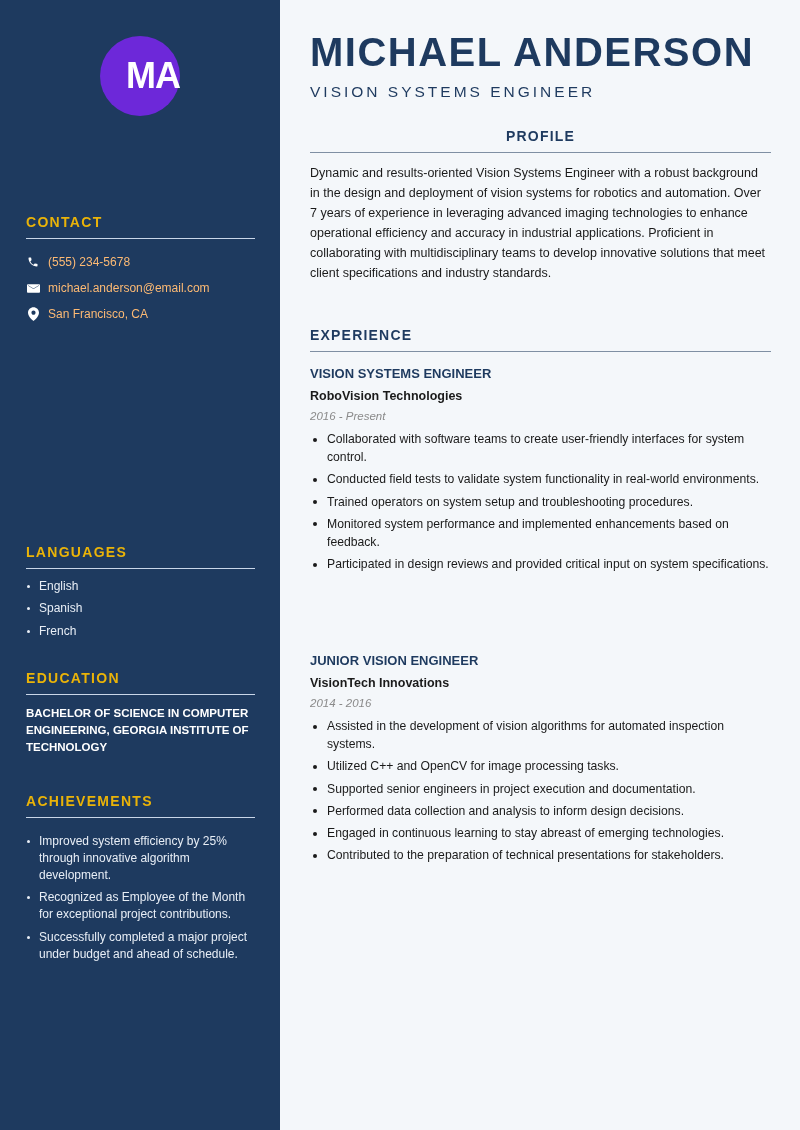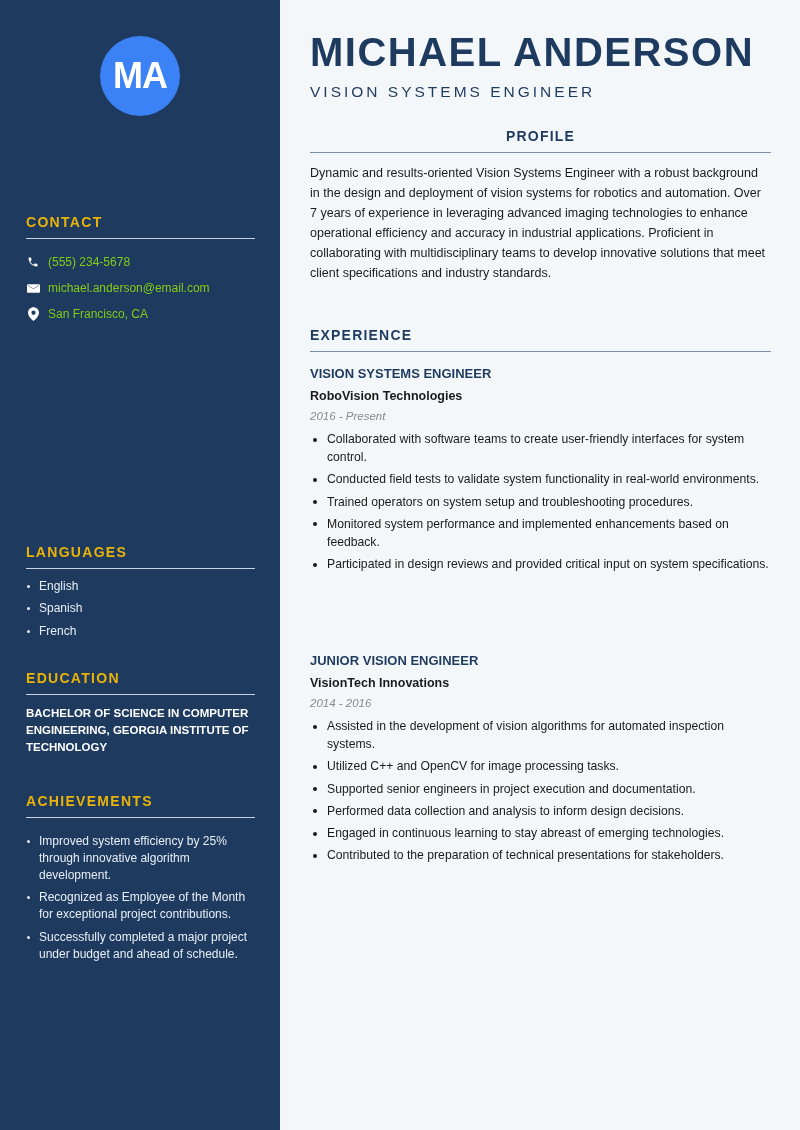--- a/index.html
+++ b/index.html
@@ -10,35 +10,35 @@
     position: relative;
     overflow: hidden;
   }
   .sidebar {
     position: absolute; left: 0; top: 0; width: 280px; height: 1130px;
     background: #1e3a5f; color: #ffffff;
     padding: 0 26px;
   }
   .avatar {
     position: absolute; left: 100px; top: 36px; width: 80px; height: 80px;
-    border-radius: 50%; background: #3b82f6;
-    display: flex; align-items: center; justify-content: center;
+    border-radius: 50%; background: #6d28d9;
+    display: flex; align-items: center; justify-content: flex-end;
     color: #ffffff; font-weight: bold; font-size: 36px; letter-spacing: -1px;
   }
   .side-section { position: absolute; left: 26px; width: 229px; }
   .side-title {
     font-weight: bold; font-size: 14px; letter-spacing: 1.3px;
     color: #eab308; padding-bottom: 8px;
     border-bottom: 1.5px solid #c9d6e8;
     margin-top: 48px;
   }
   .contact-list { list-style: none; margin-top: 10px; }
   .contact-list li {
     display: flex; align-items: center; height: 26px;
-    font-size: 12px; color: #84cc16;
+    font-size: 12px; color: #fdba74;
   }
   .contact-list .ico { width: 14px; height: 14px; margin-right: 8px; display: inline-flex; align-items: center; justify-content: center; }
   .bullet-list { list-style: none; margin-top: 9px; }
   .bullet-list li {
     position: relative; padding-left: 13px;
     font-size: 12px; color: #e8eef6; line-height: 17px; margin-bottom: 5.3px;
   }
   .bullet-list li::before {
     content: ""; position: absolute; left: 1px; top: 7px;
     width: 3px; height: 3px; background: #e8eef6; border-radius: 50%;

